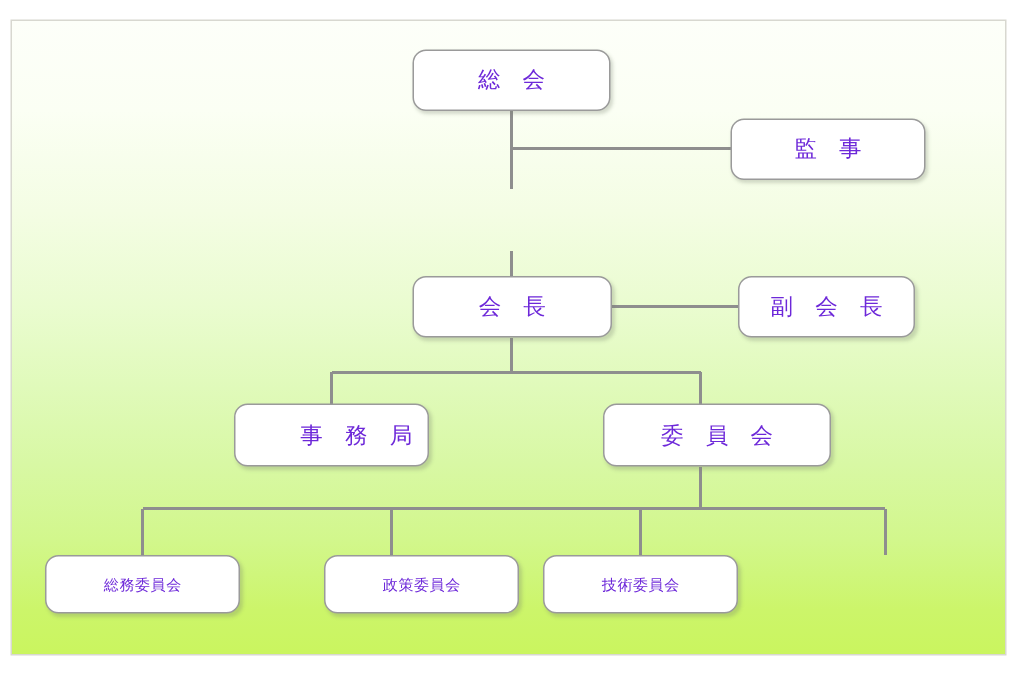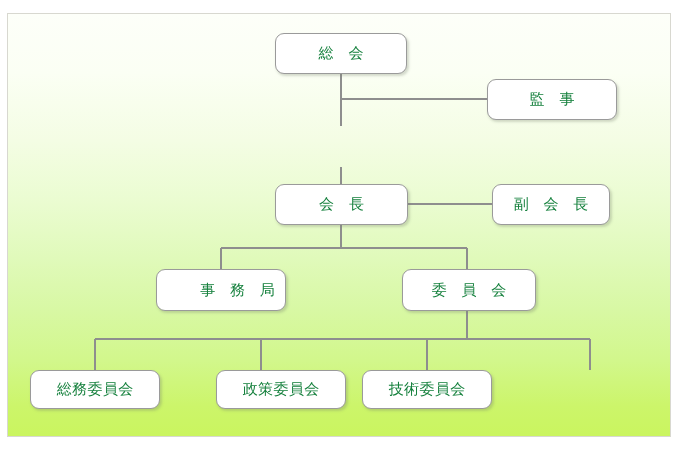--- a/index.html
+++ b/index.html
@@ -43,31 +43,31 @@
   .node {
     position: absolute;
     box-sizing: border-box;
     background: #ffffff;
     border: 1.4px solid #9a9a9a;
     border-radius: 9px;
     box-shadow: 1.5px 2px 2.5px rgba(120,130,110,0.30);
     display: flex;
     align-items: center;
     justify-content: center;
-    color: #15803d;
+    color: #6d28d9;
     font-size: 15px;
     letter-spacing: 0.5px;
     white-space: nowrap;
   }
   .node.wide-space {
     letter-spacing: 5px;
     text-indent: 5px;
   }
   .node.leaf {
-    font-size: 15px;
+    font-size: 10px;
     letter-spacing: 0.4px;
     text-indent: 0.4px;
   }
 </style>
 </head>
 <body>
 
 <div id="canvas">
 
   <div id="board"></div>
@@ -102,21 +102,21 @@
 
   <div class="node wide-space" style="left:487px; top:79px; width:130px; height:41px;">監 事</div>
 
 
   <div class="node wide-space" style="left:275px; top:184px; width:133px; height:41px;">会 長</div>
 
   <div class="node wide-space" style="left:492px; top:184px; width:118px; height:41px;">副 会 長</div>
 
   <div class="node wide-space" style="left:156px; top:269px; width:130px; height:42px;padding-left:33px;">事 務 局</div>
 
-  <div class="node wide-space" style="left:402px; top:269px; width:134px; height:42px;">委 員 会</div>
+  <div class="node wide-space" style="left:402px; top:269px; width:152px; height:42px;">委 員 会</div>
 
   <div class="node leaf" style="left:30px; top:370px; width:130px; height:39px;">総務委員会</div>
 
   <div class="node leaf" style="left:196px; top:370px; width:130px; height:39px;margin-left:20px;">政策委員会</div>
 
   <div class="node leaf" style="left:362px; top:370px; width:130px; height:39px;">技術委員会</div>
 
 
 </div>
 

